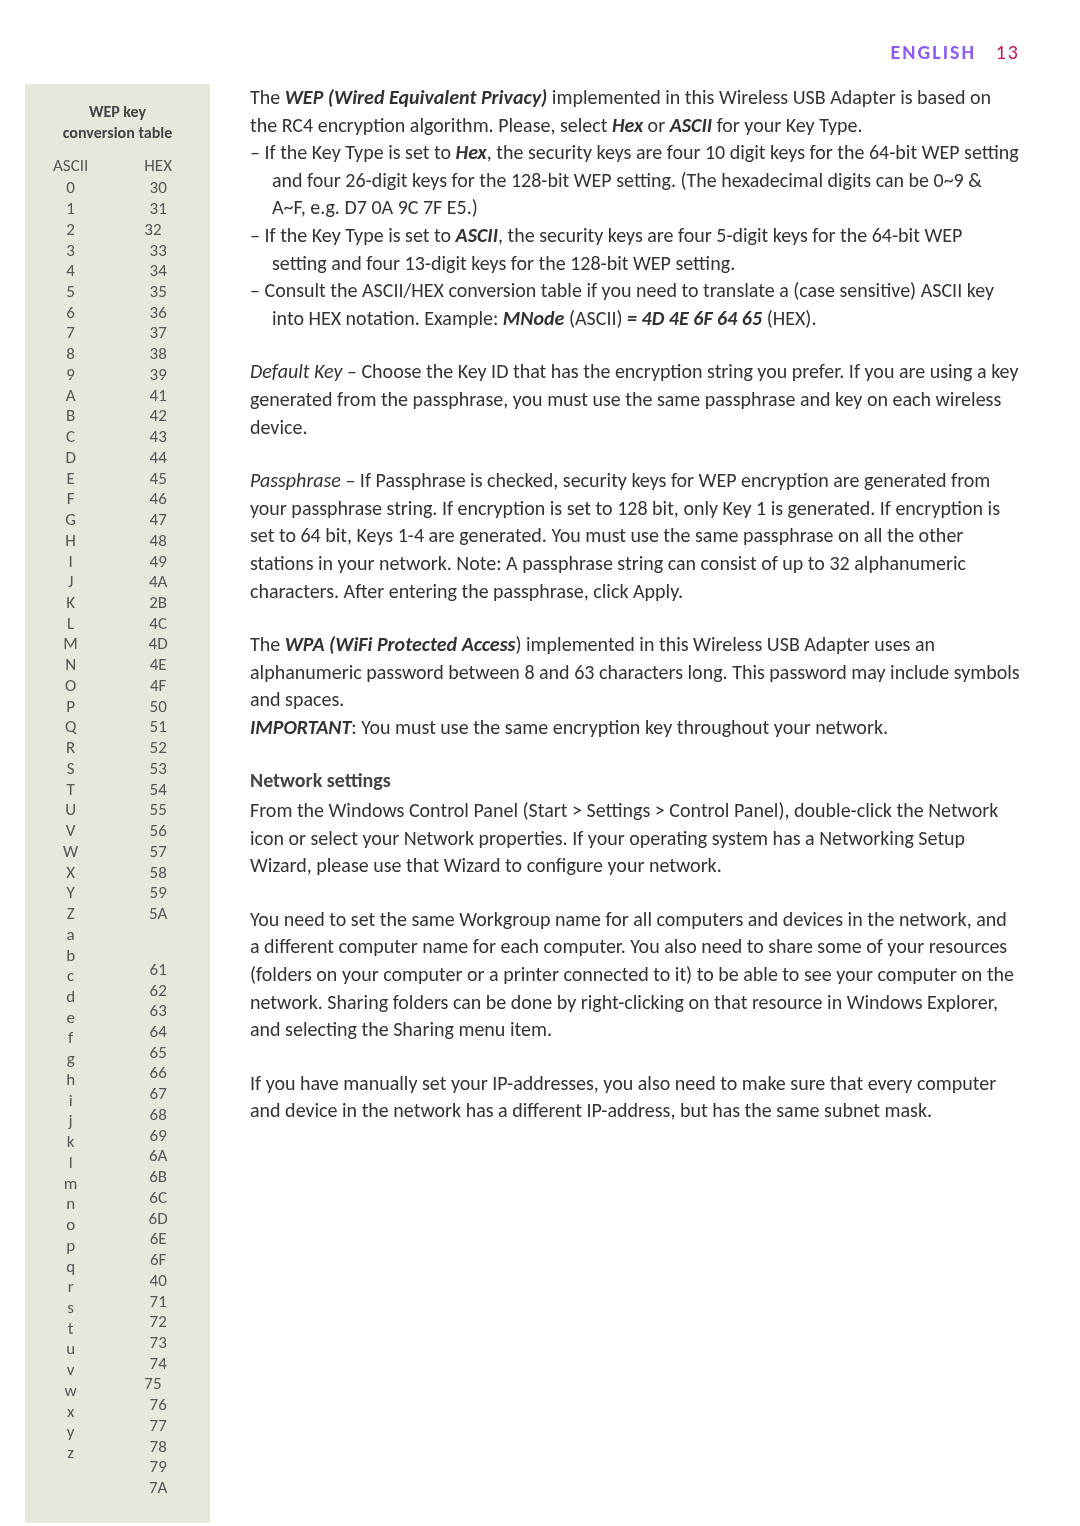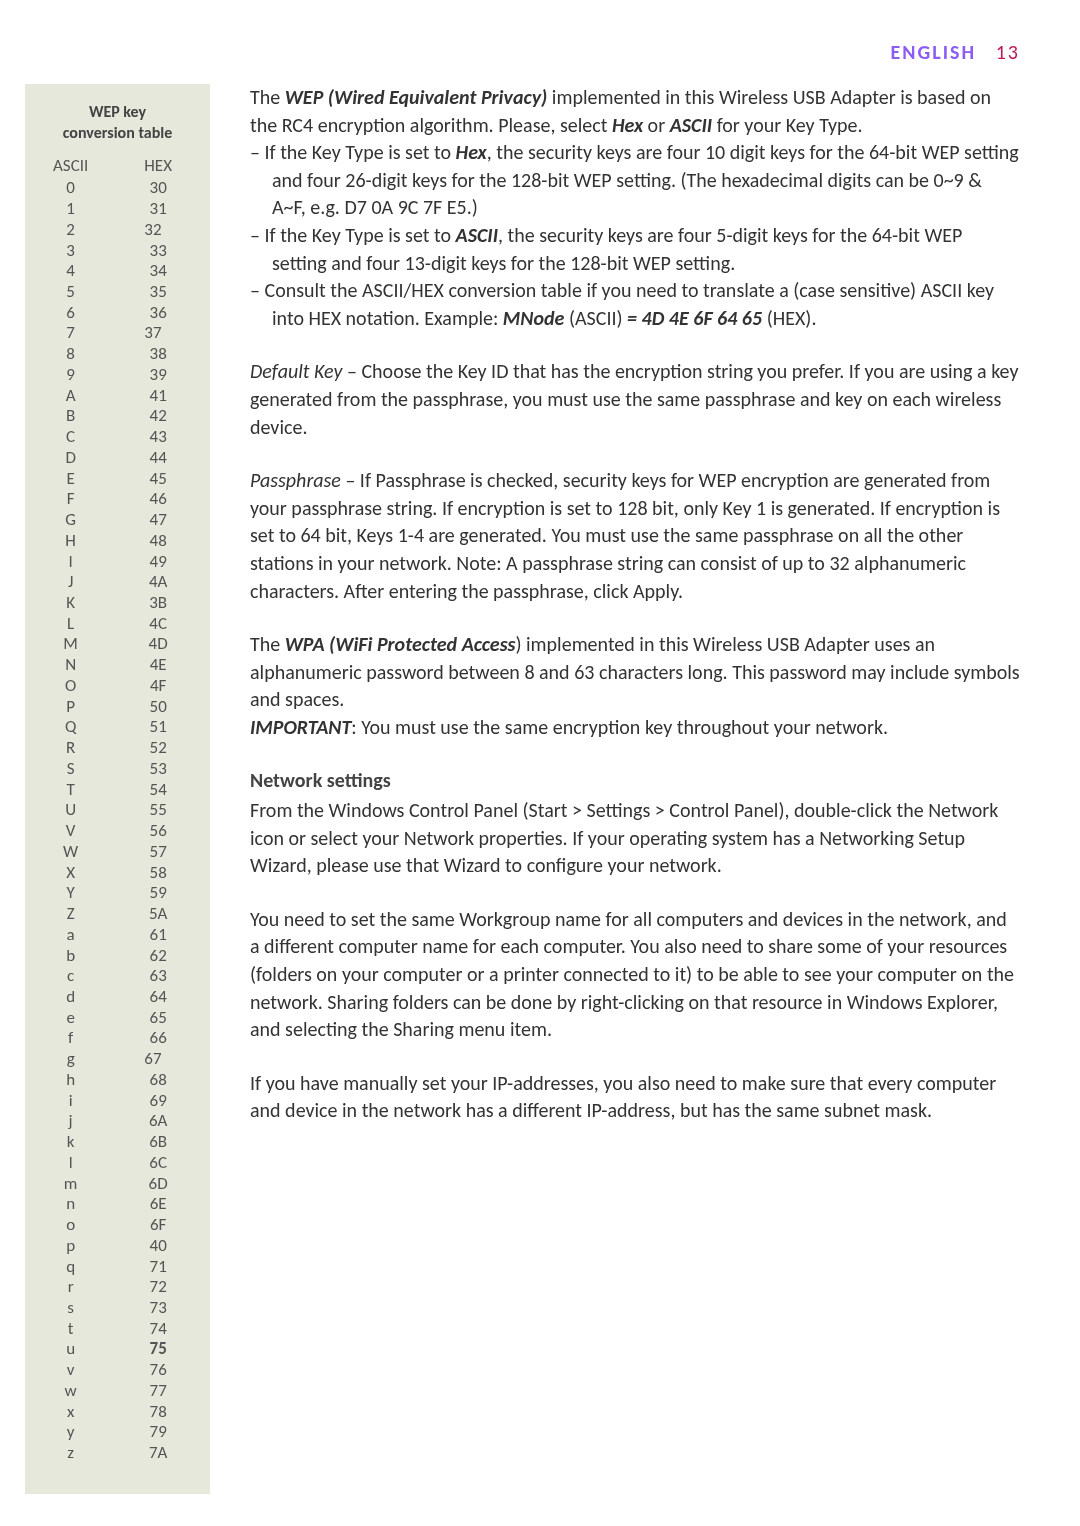--- a/index.html
+++ b/index.html
@@ -157,70 +157,70 @@
       <div class="col">
         <span class="th">HEX</span>
         <div id="hex-rows">
             <span style="display: block; text-align: center;">30</span>
             <span style="display: block; text-align: center;">31</span>
             <span style="display: block; ">32</span>
             <span style="display: block; text-align: center;">33</span>
             <span style="display: block; text-align: center;">34</span>
             <span style="display: block; text-align: center;">35</span>
             <span style="display: block; text-align: center;">36</span>
-            <span style="display: block; ">37</span>
+            <span style="display: block; text-align: center;">37</span>
             <span style="display: block; text-align: center;">38</span>
             <span style="display: block; text-align: center;">39</span>
             <span style="display: block; text-align: center;">41</span>
             <span style="display: block; text-align: center;">42</span>
             <span style="display: block; text-align: center;">43</span>
             <span style="display: block; text-align: center;">44</span>
             <span style="display: block; text-align: center;">45</span>
             <span style="display: block; text-align: center;">46</span>
             <span style="display: block; text-align: center;">47</span>
             <span style="display: block; text-align: center;">48</span>
             <span style="display: block; text-align: center;">49</span>
             <span style="display: block; text-align: center;">4A</span>
-            <span style="display: block; text-align: center;">3B</span>
+            <span style="display: block; text-align: center;">2B</span>
             <span style="display: block; text-align: center;">4C</span>
             <span style="display: block; text-align: center;">4D</span>
             <span style="display: block; text-align: center;">4E</span>
             <span style="display: block; text-align: center;">4F</span>
             <span style="display: block; text-align: center;">50</span>
             <span style="display: block; text-align: center;">51</span>
             <span style="display: block; text-align: center;">52</span>
             <span style="display: block; text-align: center;">53</span>
             <span style="display: block; text-align: center;">54</span>
             <span style="display: block; text-align: center;">55</span>
             <span style="display: block; text-align: center;">56</span>
             <span style="display: block; text-align: center;">57</span>
             <span style="display: block; text-align: center;">58</span>
             <span style="display: block; text-align: center;">59</span>
             <span style="display: block; text-align: center;">5A</span>
-            <span style="display: block; text-align: center;">61</span>
+            <span style="display: block; text-align: center; margin-top: 35px;">61</span>
             <span style="display: block; text-align: center;">62</span>
             <span style="display: block; text-align: center;">63</span>
             <span style="display: block; text-align: center;">64</span>
             <span style="display: block; text-align: center;">65</span>
             <span style="display: block; text-align: center;">66</span>
-            <span style="display: block; ">67</span>
+            <span style="display: block; text-align: center;">67</span>
             <span style="display: block; text-align: center;">68</span>
             <span style="display: block; text-align: center;">69</span>
             <span style="display: block; text-align: center;">6A</span>
             <span style="display: block; text-align: center;">6B</span>
             <span style="display: block; text-align: center;">6C</span>
             <span style="display: block; text-align: center;">6D</span>
             <span style="display: block; text-align: center;">6E</span>
             <span style="display: block; text-align: center;">6F</span>
             <span style="display: block; text-align: center;">40</span>
             <span style="display: block; text-align: center;">71</span>
             <span style="display: block; text-align: center;">72</span>
             <span style="display: block; text-align: center;">73</span>
             <span style="display: block; text-align: center;">74</span>
-            <span style="display: block; text-align: center; font-weight: bold;">75</span>
+            <span style="display: block; ">75</span>
             <span style="display: block; text-align: center;">76</span>
             <span style="display: block; text-align: center;">77</span>
             <span style="display: block; text-align: center;">78</span>
             <span style="display: block; text-align: center;">79</span>
             <span style="display: block; text-align: center;">7A</span>
           </div>
       </div>
     </div>
   </div>
 

